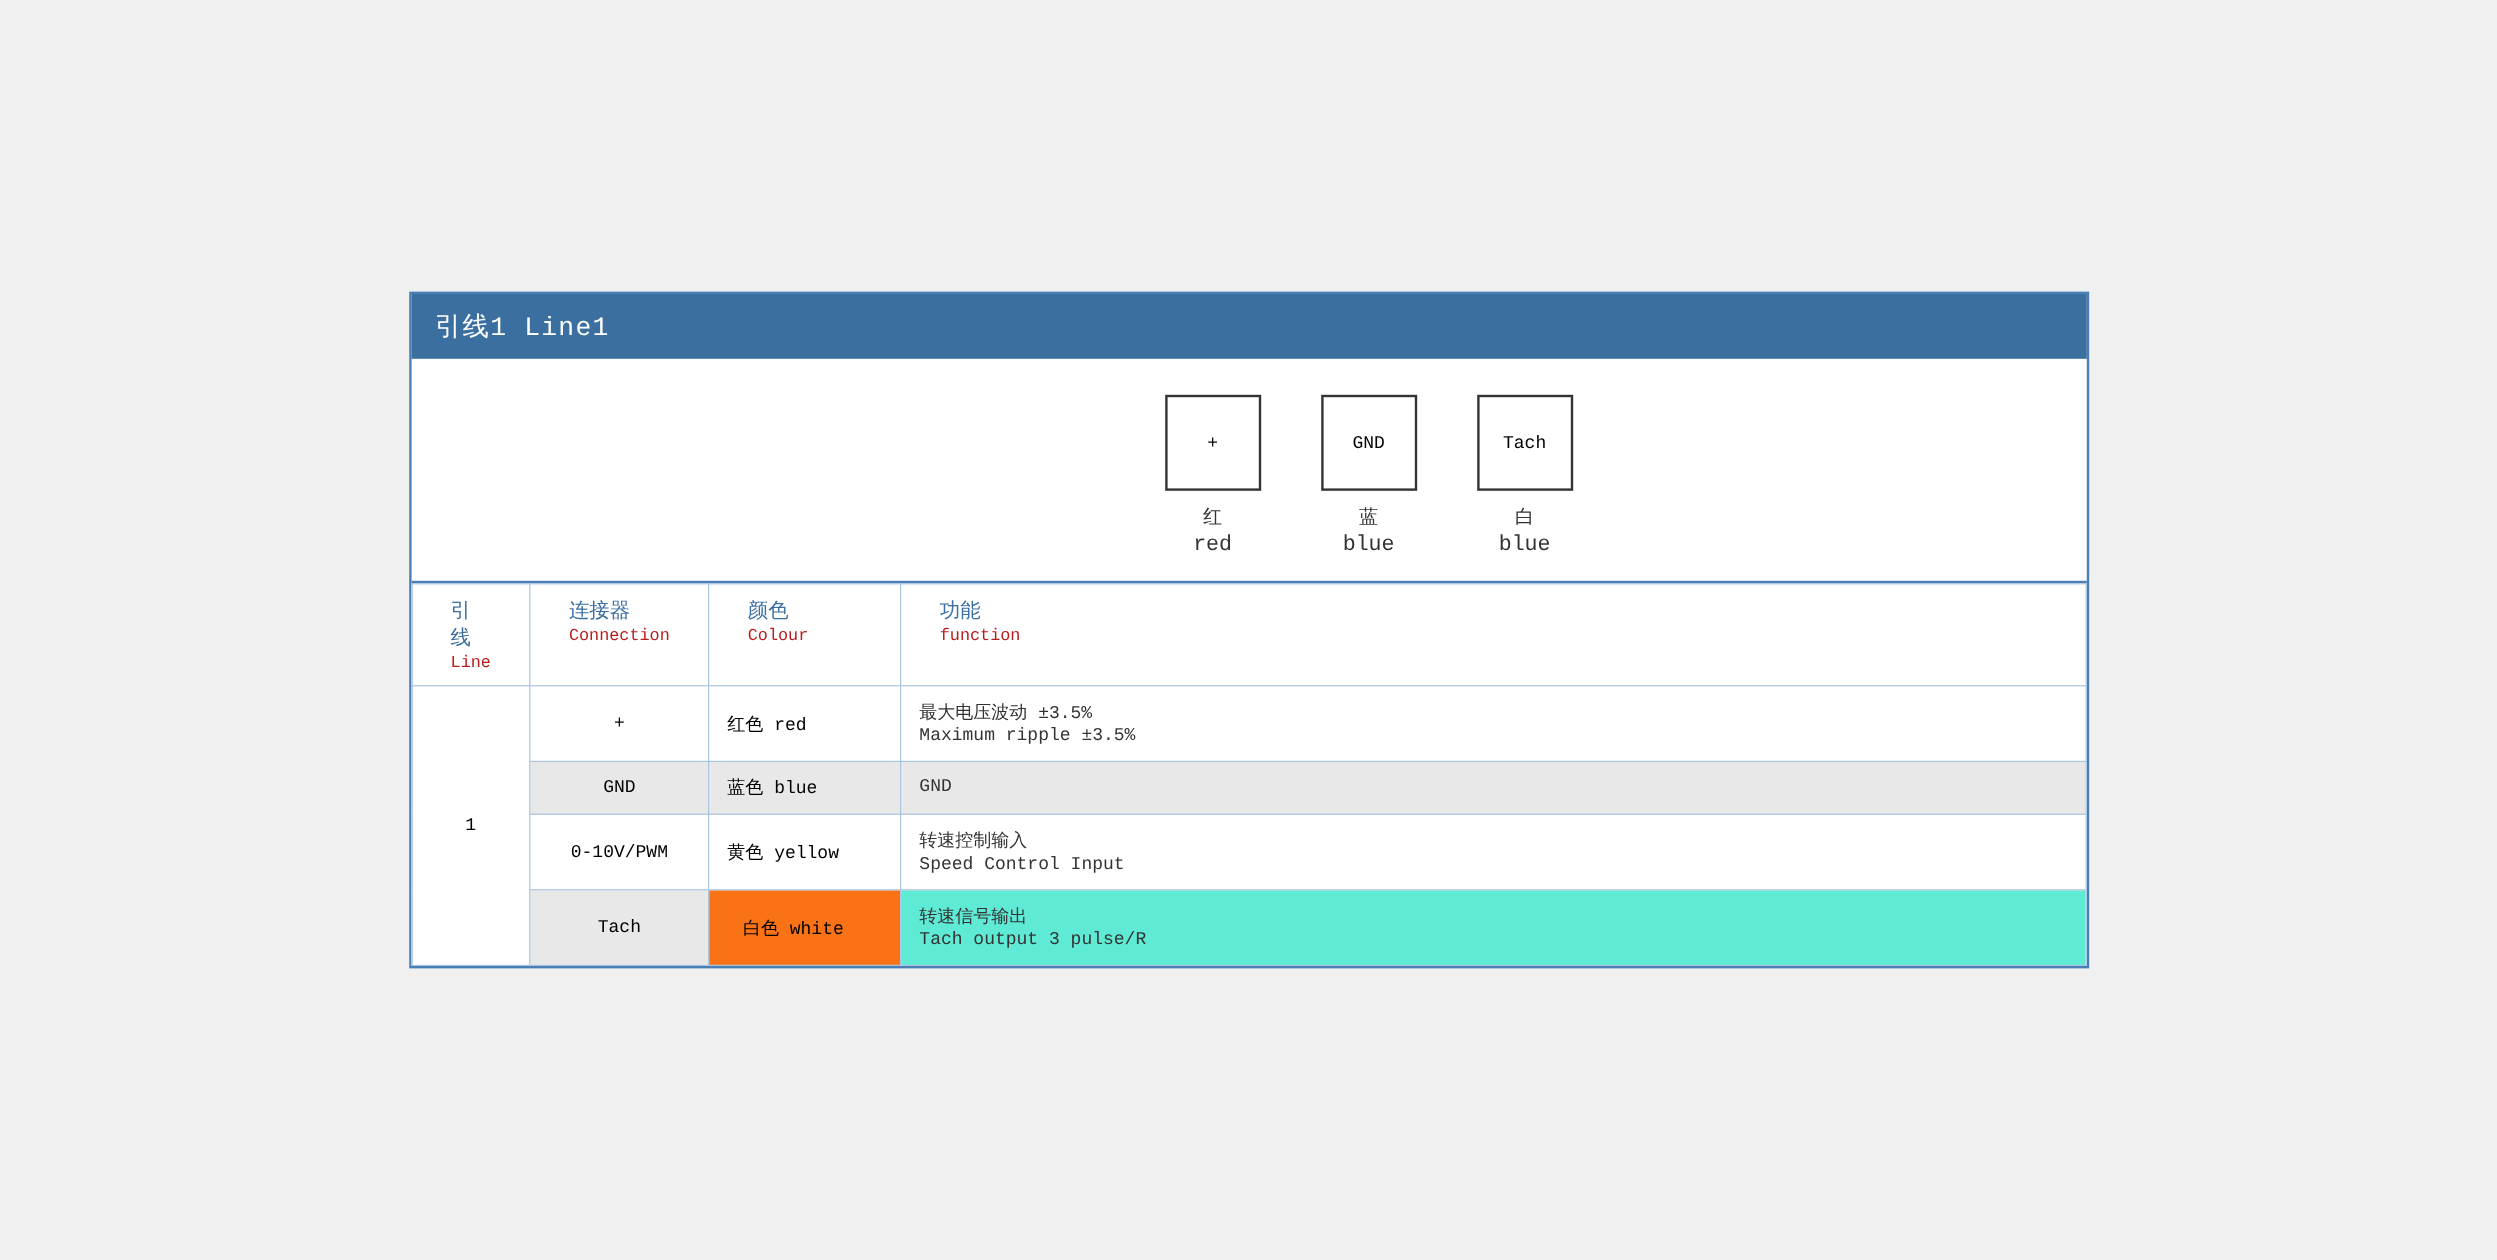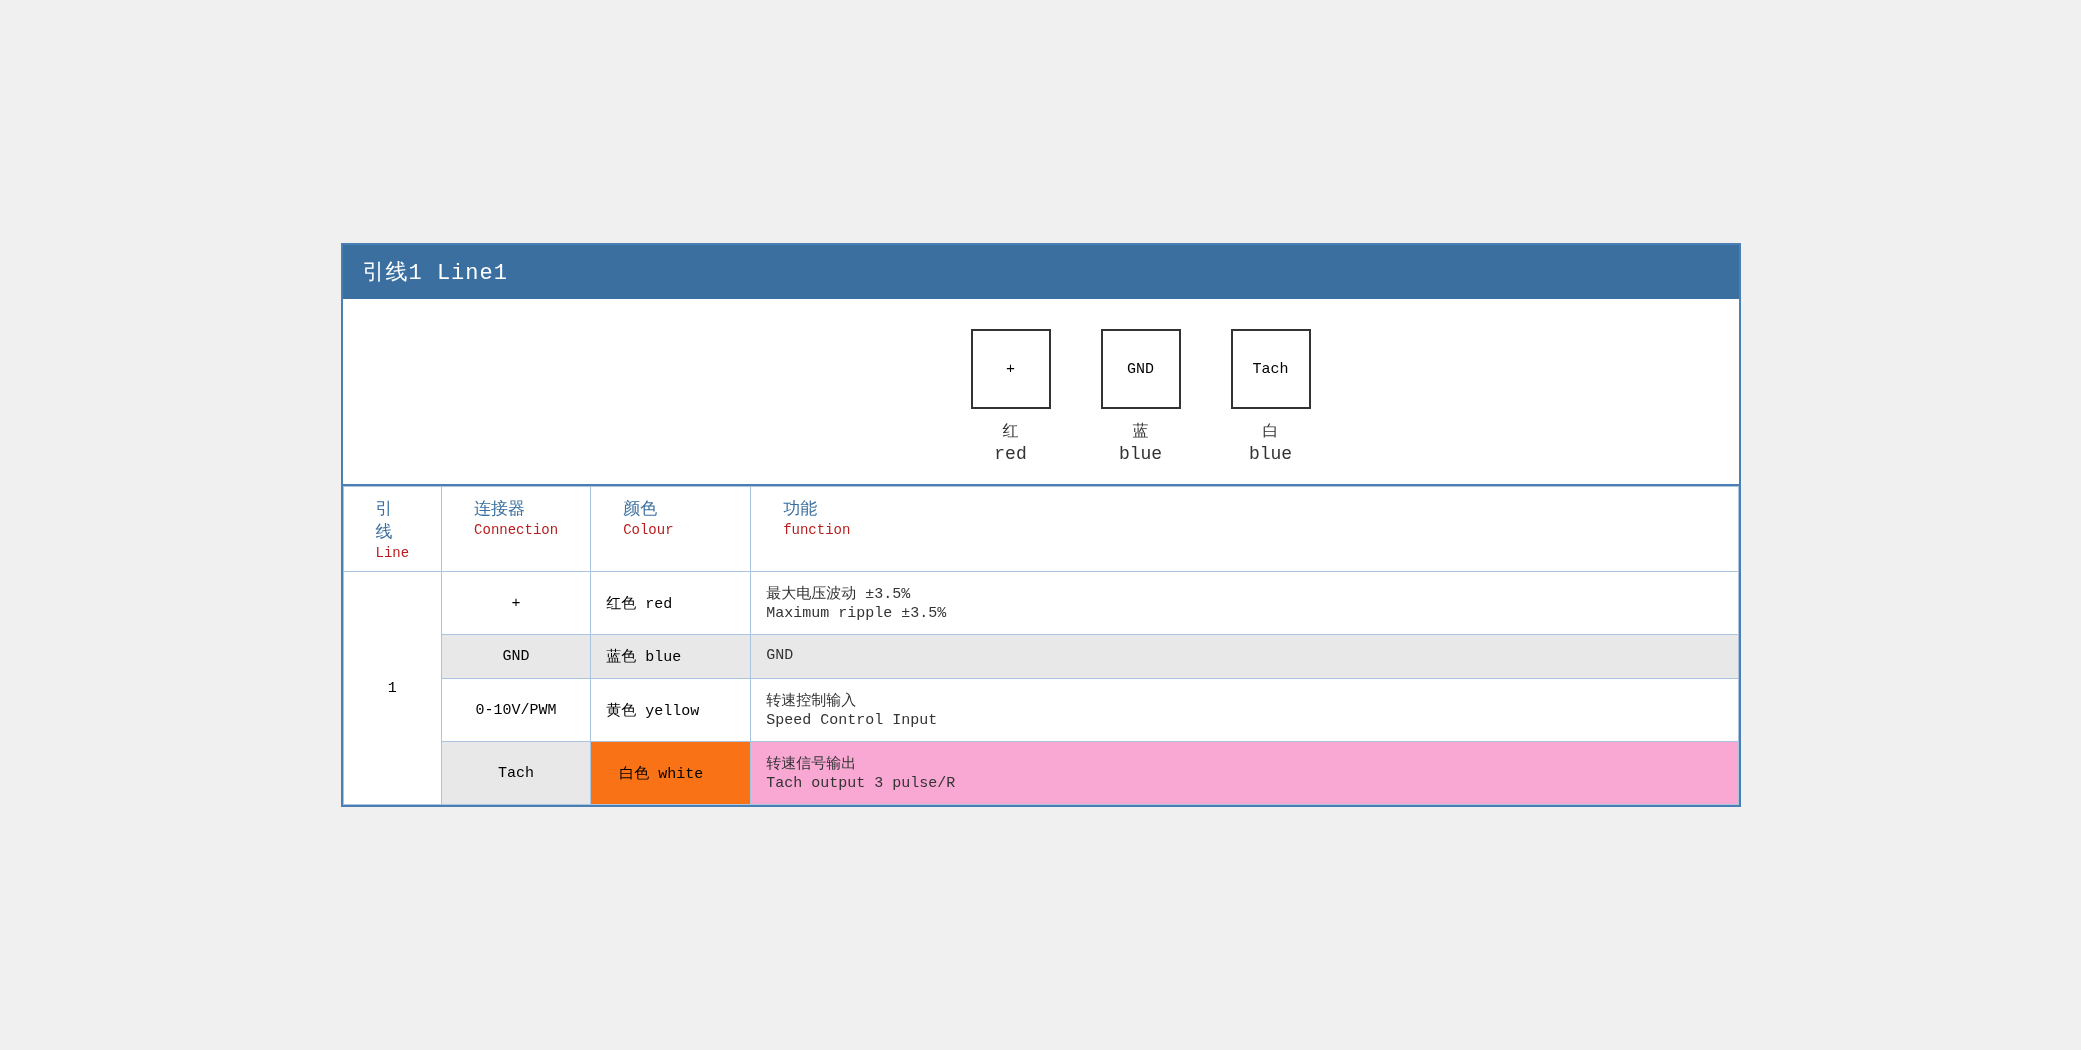--- a/index.html
+++ b/index.html
@@ -237,21 +237,21 @@
             <td class="connector-cell">0-10V/PWM</td>
             <td class="colour-cell">黄色 yellow</td>
             <td class="function-cell">
               <span class="zh">转速控制输入</span>
               <span class="en">Speed Control Input</span>
             </td>
           </tr>
           <tr class="data-row shaded">
             <td class="connector-cell" style="background: rgb(232, 232, 232);">Tach</td>
             <td class="colour-cell" style="background: #f97316; padding-left: 28px;">白色 white</td>
-            <td class="function-cell" style="background: #f9a8d4;">
+            <td class="function-cell" style="background: #5eead4;">
               <span class="zh">转速信号输出</span>
               <span class="en">Tach output 3 pulse/R</span>
             </td>
           </tr>
         </tbody>
     </table>
   </div>
 </div>
 
 </body></html>

